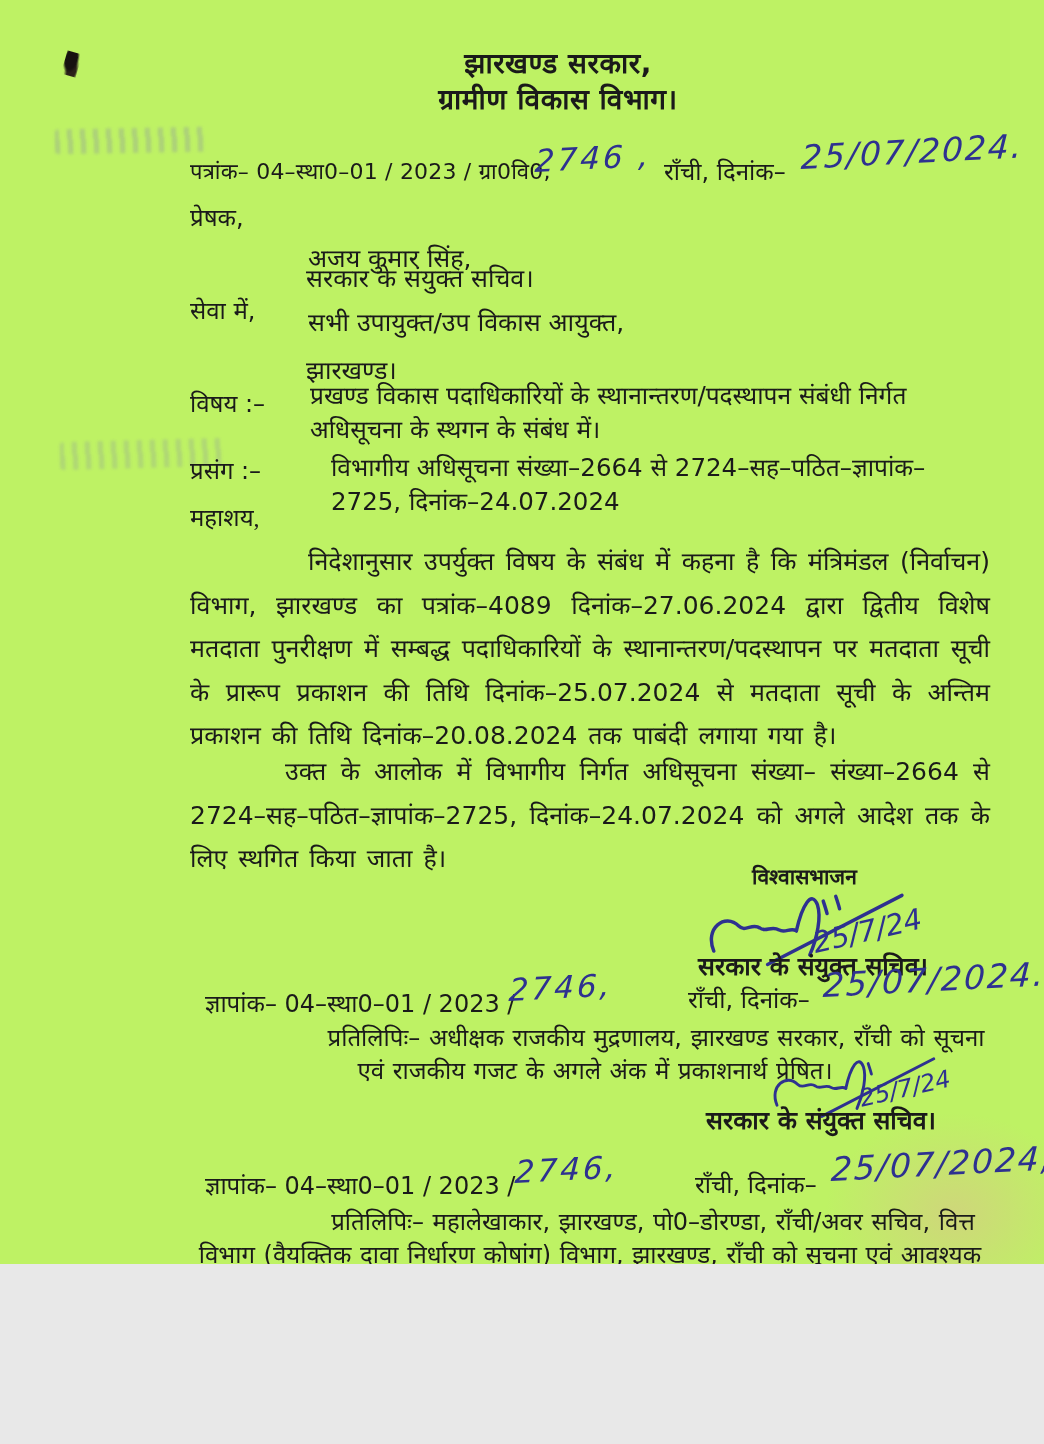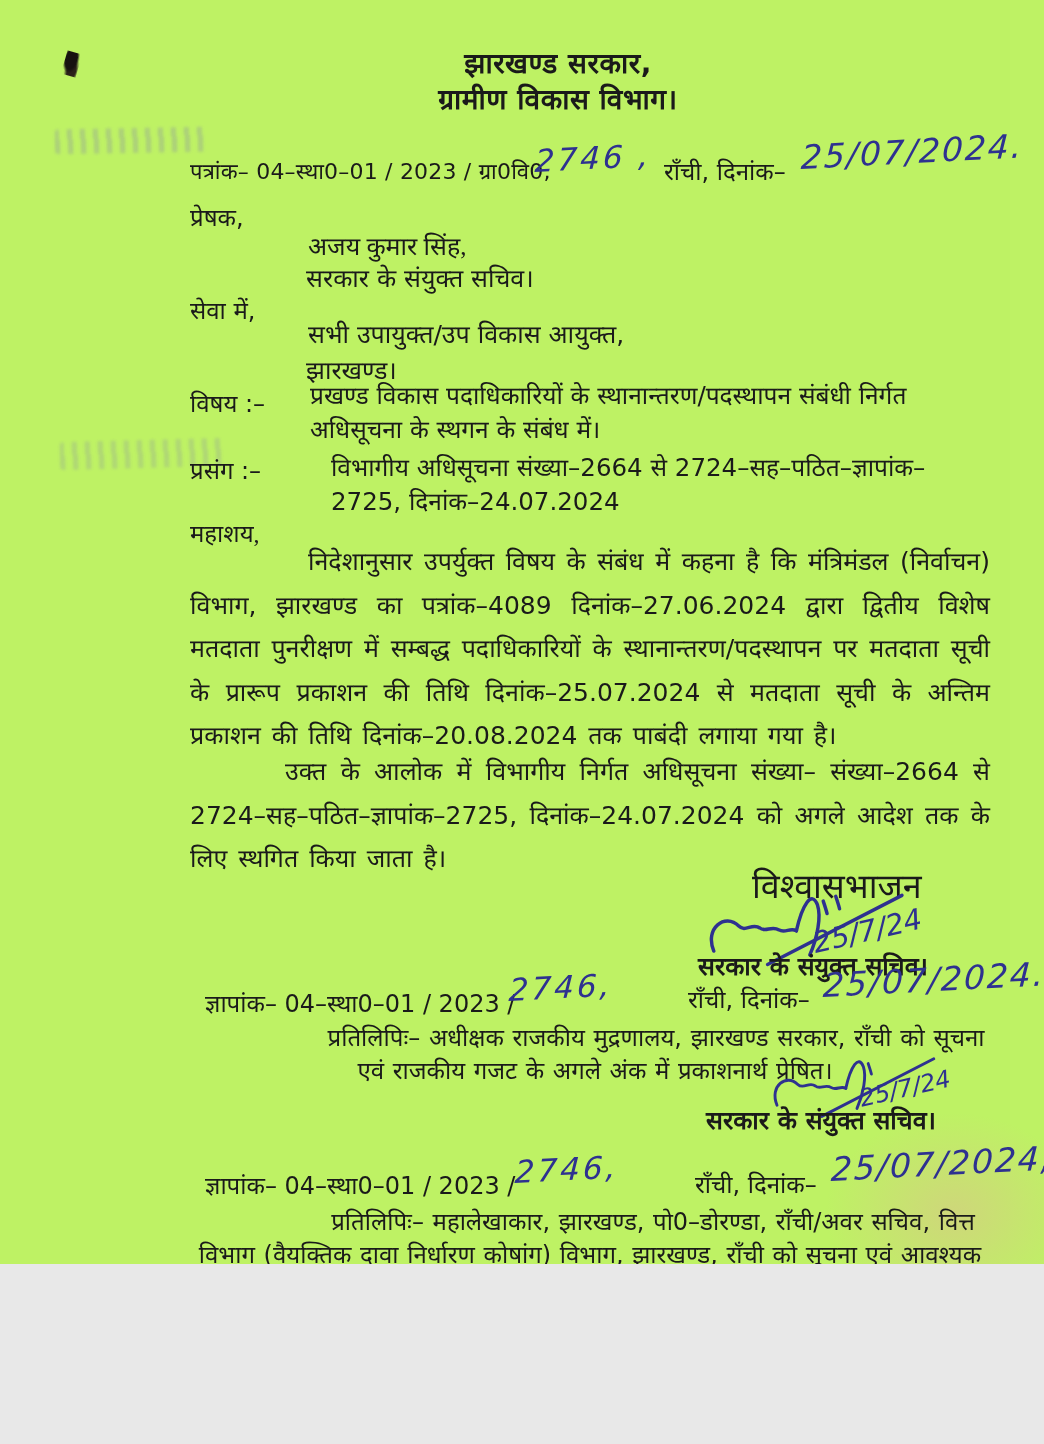--- a/index.html
+++ b/index.html
@@ -23,21 +23,21 @@
   .block-text { white-space:normal; font-size:24.5px; line-height:34px; text-align:left; }
   .body-para {
     white-space:normal; font-size:25px; line-height:43.5px;
     text-align:justify; word-spacing:3px;
   }
   .memo-para {
     white-space:normal; font-size:24px; line-height:33px;
     text-align:center; word-spacing:1px;
   }
   .desig { font-size:25px; font-weight:600; }
-  .vale { font-size:34px; font-weight:400; }
+  .vale { font-size:21px; font-weight:700; }
   .hw-num { font-size:31px; }
   .hw-date { font-size:33px; letter-spacing:2px; }
   .sig { position:absolute; overflow:visible; }
   .sig path { fill:none; stroke:#2e3190; stroke-width:3.6; stroke-linecap:round; stroke-linejoin:round; }
   .sig text { fill:#2e3190; font-size:30px; font-style:italic; font-family:"DejaVu Sans", sans-serif; }
   .blot {
     position:absolute; left:64px; top:52px; width:15px; height:24px;
     background:
       radial-gradient(ellipse at 40% 30%, #171210 0 45%, transparent 62%),
       radial-gradient(ellipse at 62% 78%, #2b211a 0 32%, transparent 55%);
@@ -68,34 +68,34 @@
     <div class="header-line">झारखण्ड सरकार,</div>
     <div class="header-line">ग्रामीण विकास विभाग।</div>
   </div>
 
   <div class="abs ref-label print" style="left:190px; top:155px;">पत्रांक–  04–स्था0–01 / 2023 / ग्रा0वि0,</div>
   <div class="abs hw hw-num" style="left:534px; top:143px;">2746 ,</div>
   <div class="abs label print" style="left:664px; top:154px;">राँची, दिनांक–</div>
   <div class="abs hw hw-date" style="left:800px; top:138px;">25/07/2024.</div>
 
   <div class="abs label print" style="left:190px; top:200px;">प्रेषक,</div>
-  <div class="abs name-line print" style="left:308px; top:228px;font-family:Liberation Serif, serif;">अजय कुमार सिंह,</div>
+  <div class="abs name-line print" style="left:308px; top:240px;">अजय कुमार सिंह,</div>
   <div class="abs name-line print" style="left:306px; top:260px;">सरकार के संयुक्त सचिव।</div>
 
   <div class="abs label print" style="left:190px; top:293px;">सेवा में,</div>
-  <div class="abs name-line print" style="left:308px; top:316px;">सभी उपायुक्त/उप विकास आयुक्त,</div>
+  <div class="abs name-line print" style="left:308px; top:304px;">सभी उपायुक्त/उप विकास आयुक्त,</div>
   <div class="abs name-line print" style="left:306px; top:352px;">झारखण्ड।</div>
 
   <div class="abs label print" style="left:190px; top:386px;">विषय :–</div>
   <div class="abs block-text print" style="left:310px; top:379px; width:648px;">प्रखण्ड विकास पदाधिकारियों के स्थानान्तरण/पदस्थापन संबंधी निर्गत अधिसूचना के स्थगन के संबंध में।</div>
 
   <div class="abs label print" style="left:190px; top:453px;">प्रसंग :–</div>
   <div class="abs block-text print" style="left:331px; top:451px; width:648px;">विभागीय अधिसूचना संख्या–2664 से 2724–सह–पठित–ज्ञापांक–2725, दिनांक–24.07.2024</div>
 
-  <div class="abs label print" style="left:190px; top:516px;font-family:Liberation Serif, serif;">महाशय,</div>
+  <div class="abs label print" style="left:190px; top:500px;font-family:Liberation Serif, serif;">महाशय,</div>
 
   <div class="abs body-para print" style="left:190px; top:540px; width:800px; text-indent:118px;">निदेशानुसार उपर्युक्त विषय के संबंध में कहना है कि मंत्रिमंडल (निर्वाचन) विभाग, झारखण्ड का पत्रांक–4089 दिनांक–27.06.2024 द्वारा द्वितीय विशेष मतदाता पुनरीक्षण में सम्बद्ध पदाधिकारियों के स्थानान्तरण/पदस्थापन पर मतदाता सूची के प्रारूप प्रकाशन की तिथि दिनांक–25.07.2024 से मतदाता सूची के अन्तिम प्रकाशन की तिथि दिनांक–20.08.2024 तक पाबंदी लगाया गया है।</div>
   <div class="abs body-para print" style="left:190px; top:750px; width:800px; text-indent:95px;">उक्त के आलोक में विभागीय निर्गत अधिसूचना संख्या– संख्या–2664 से 2724–सह–पठित–ज्ञापांक–2725, दिनांक–24.07.2024 को अगले आदेश तक के लिए स्थगित किया जाता है।</div>
 
   <div class="abs vale print" style="left:752px; top:862px;">विश्वासभाजन</div>
 
   <svg class="sig" style="left:700px; top:880px;" width="258" height="96" viewBox="0 0 260 100">
     <path d="M10,74 C0,50 22,34 36,48 C43,55 50,44 58,50 C64,55 70,47 78,52 C84,56 90,49 96,53"></path>
     <path d="M96,53 C102,26 112,10 118,26 C122,38 118,60 110,78"></path>
     <path d="M124,22 c2,6 3,9 4,13"></path>

